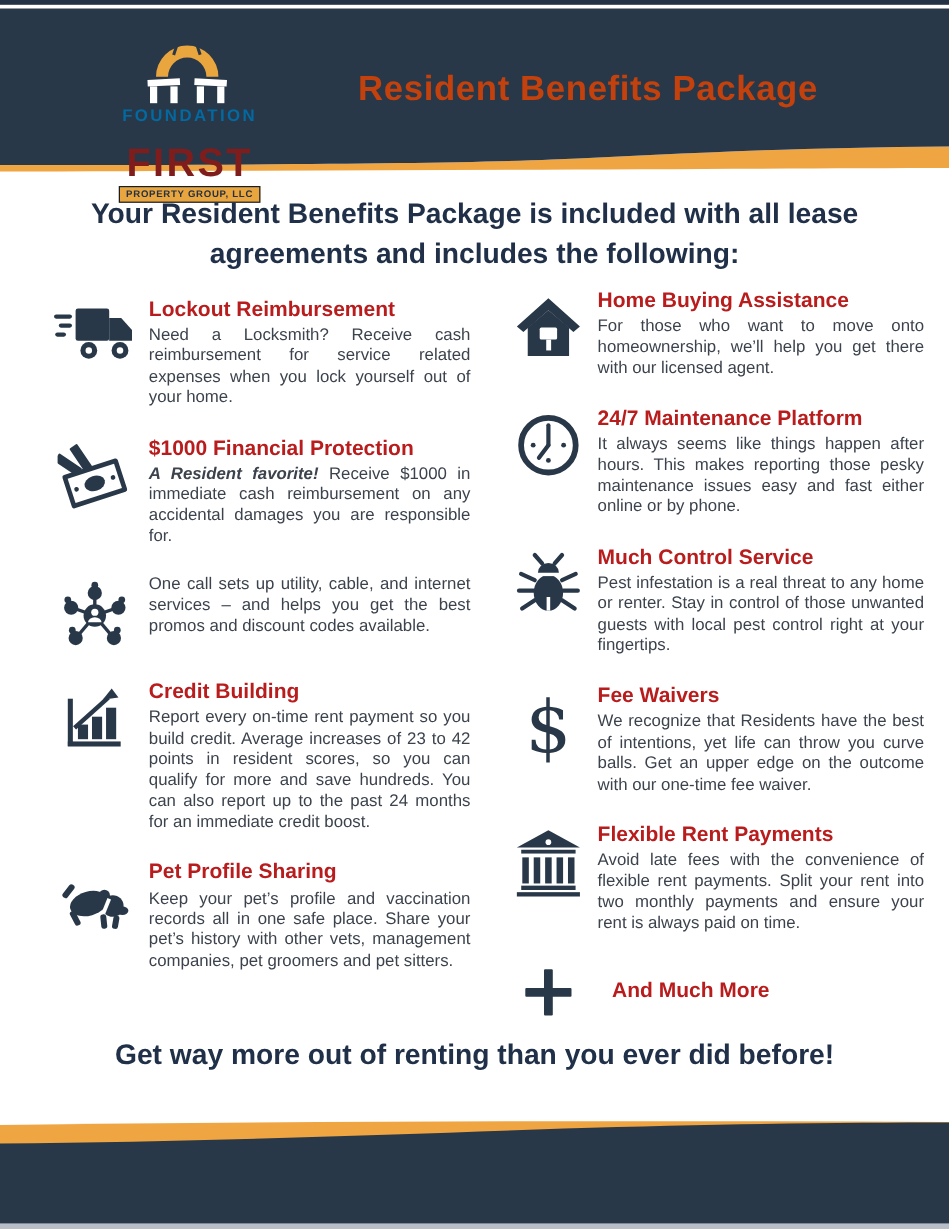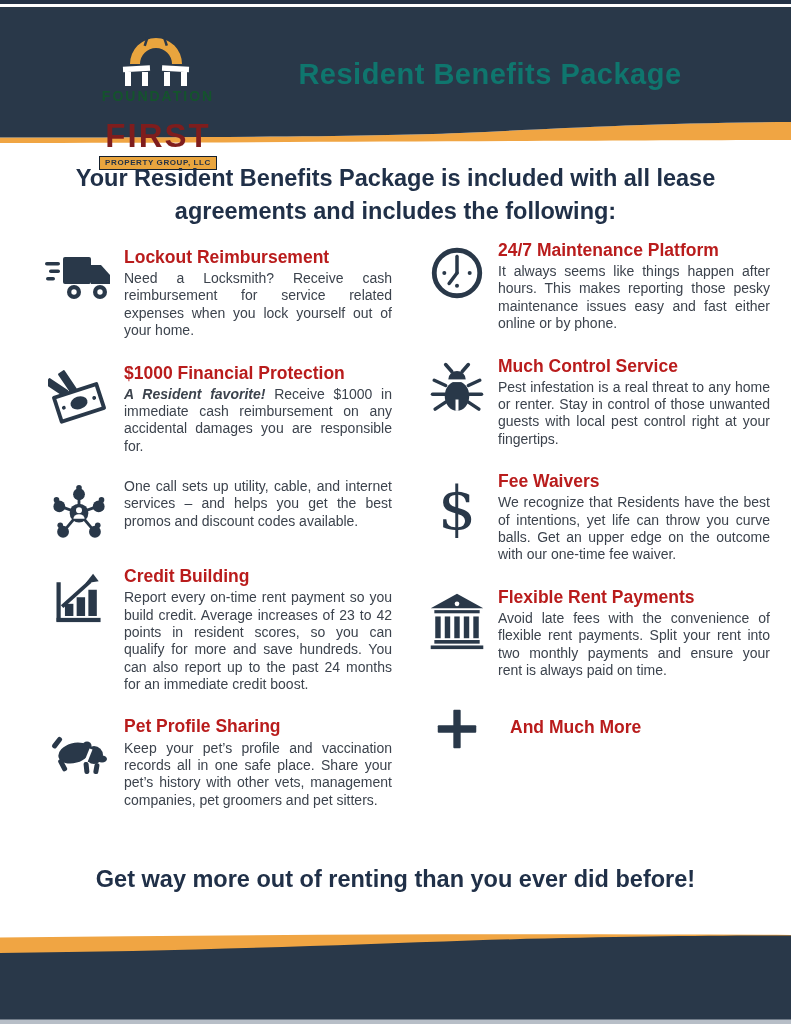--- a/index.html
+++ b/index.html
@@ -3,26 +3,26 @@
 <meta charset="utf-8">
 <style>
   html,body{margin:0;padding:0;background:#ffffff;}
   .page{position:relative;width:791px;height:1024px;background:#ffffff;overflow:hidden;
         font-family:"Liberation Sans",sans-serif;color:#3c434d;}
   svg{display:block;}
 
   
   .header-svg{position:absolute;top:0;left:0;}
   .logo{position:absolute;left:96px;top:26px;width:124px;text-align:center;line-height:1;}
-  .logo-name1{color:#14532d;font-weight:bold;font-size:14px;letter-spacing:2px;margin-top:1px;}
+  .logo-name1{color:#0369a1;font-weight:bold;font-size:14px;letter-spacing:2px;margin-top:1px;}
   .logo-name2{color:#7f1d1d;font-weight:bold;font-size:33px;letter-spacing:2px;margin-top:16px;}
   .logo-banner{display:inline-block;background:#e9a53e;color:#243246;border:1px solid #141f2d;
                font-size:8px;font-weight:bold;letter-spacing:.6px;padding:2px 5px;margin-top:3px;}
   .header-title{position:absolute;left:220px;top:58px;width:540px;text-align:center;
-                color:#0f766e;font-size:29px;font-weight:bold;letter-spacing:.5px;}
+                color:#c2410c;font-size:29px;font-weight:bold;letter-spacing:.5px;}
 
   
   .intro{position:absolute;top:162px;left:65px;width:661px;text-align:center;
          color:#203048;font-size:23.5px;font-weight:bold;line-height:1.42;}
 
   
   .col{position:absolute;}
   .col-left{left:34px;top:247px;width:358px;}
   .col-right{left:416px;top:240px;width:354px;}
   .benefit{display:flex;margin-bottom:23px;}
@@ -192,20 +192,36 @@
       <div class="benefit-text">
         <h3 class="benefit-title">Pet Profile Sharing</h3>
         <p class="benefit-body">Keep your pet’s profile and vaccination records all in one safe place. Share your pet’s history with other vets, management companies, pet groomers and pet sitters.</p>
       </div>
     </div>
 
   </div>
 
   <div class="col col-right">
 
+    <div class="benefit">
+      <span class="icon-box">
+        <svg width="58" height="56" viewBox="0 0 64 60">
+          <g class="ic">
+            <path d="M32,3 L3,29 L9,34 L32,14 L55,34 L61,29 Z"></path>
+            <path d="M13,30 L32,14 L51,30 V56 H13 Z"></path>
+          </g>
+          <rect x="24" y="30" width="16" height="11" rx="1.5" fill="#ffffff"></rect>
+          <rect x="30" y="41" width="4.5" height="10" fill="#ffffff"></rect>
+        </svg>
+      </span>
+      <div class="benefit-text">
+        <h3 class="benefit-title">Home Buying Assistance</h3>
+        <p class="benefit-body">For those who want to move onto homeownership, we’ll help you get there with our licensed agent.</p>
+      </div>
+    </div>
 
     <div class="benefit">
       <span class="icon-box">
         <svg width="56" height="56" viewBox="0 0 64 64">
           <circle cx="32" cy="32" r="26" fill="none" stroke="#293849" stroke-width="5.5"></circle>
           <line x1="32" y1="32" x2="32" y2="13" stroke="#293849" stroke-width="4" stroke-linecap="round"></line>
           <line x1="32" y1="32" x2="23" y2="44" stroke="#293849" stroke-width="4" stroke-linecap="round"></line>
           <circle cx="46.5" cy="32" r="2.3" class="ic"></circle>
           <circle cx="32" cy="46.5" r="2.3" class="ic"></circle>
           <circle cx="17.5" cy="32" r="2.3" class="ic"></circle>

